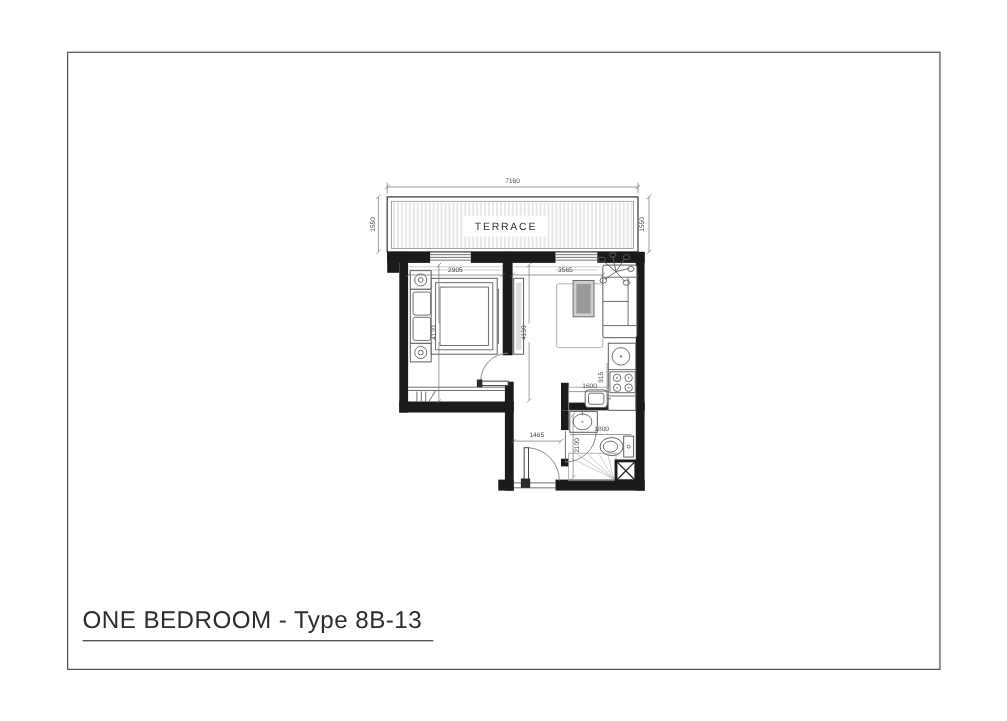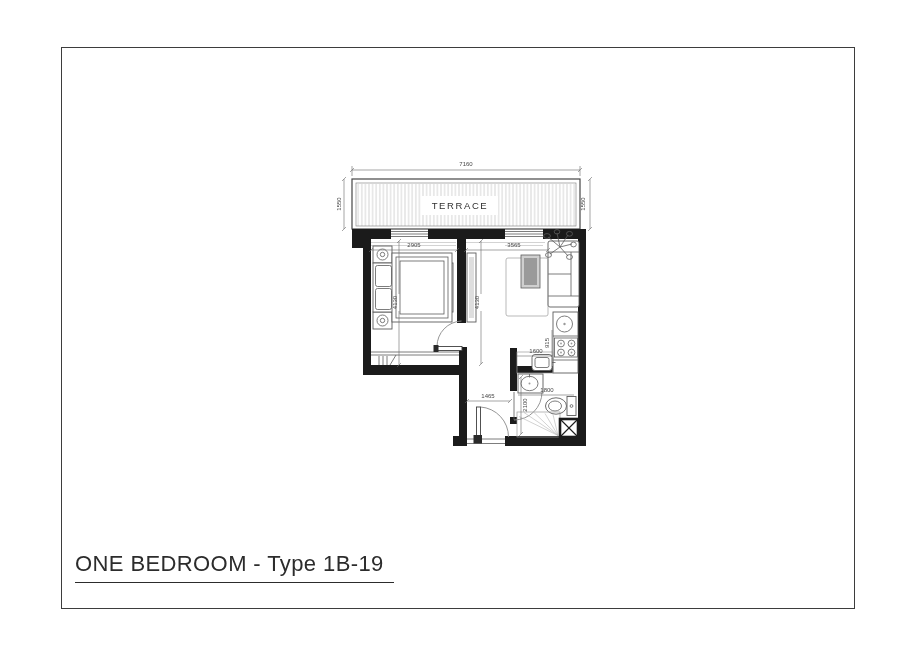--- a/index.html
+++ b/index.html
@@ -279,15 +279,15 @@
     </g>
     <g>
       <line class="dim" x1="521" y1="377" x2="521" y2="434"></line>
       <line class="dim" x1="519" y1="379" x2="523" y2="375"></line>
       <line class="dim" x1="519" y1="436" x2="523" y2="432"></line>
       <text class="dimtxt" x="526.5" y="405" transform="rotate(-90 526.5 405)">2100</text>
     </g>
   </svg>
 
   <div class="title">
-    <span>ONE BEDROOM - Type 1B-19</span>
+    <span>ONE BEDROOM - Type 8B-13</span>
   </div>
 </div>
 
 </body></html>

